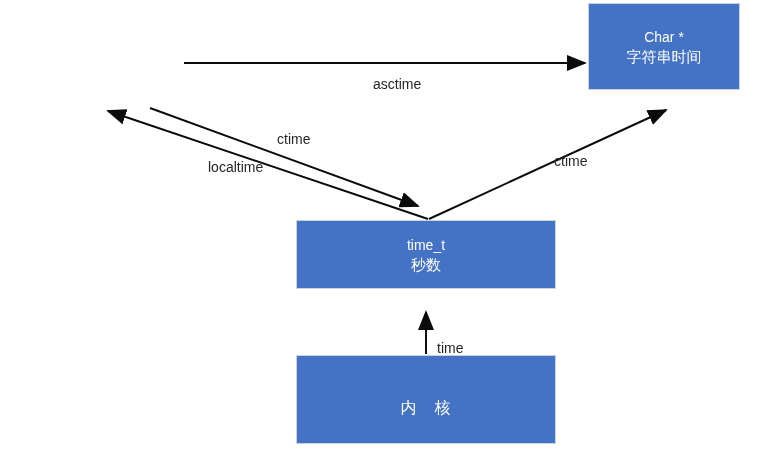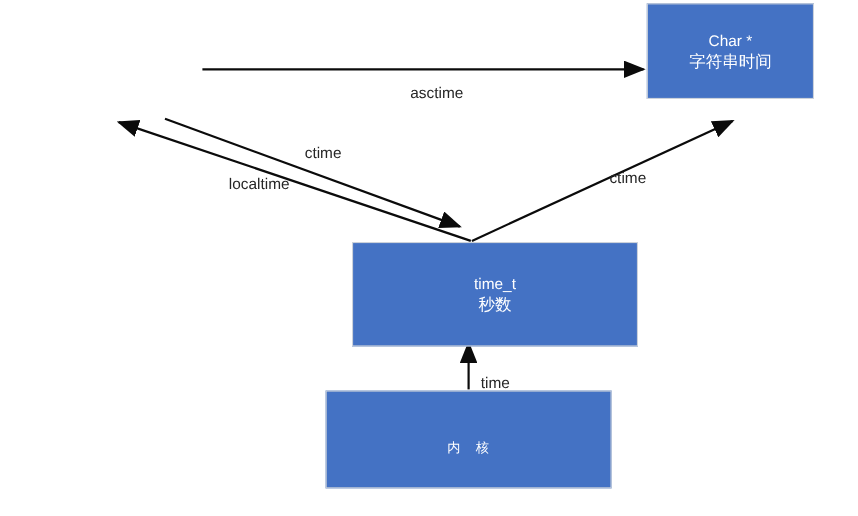--- a/index.html
+++ b/index.html
@@ -15,23 +15,23 @@
     position:absolute; box-sizing:border-box;
     background:#4472C4; border:1px solid #ccd2db;
     color:#ffffff; display:flex; flex-direction:column;
     align-items:center; justify-content:center; text-align:center;
   }
   .node .ln1 { font-size:14px; line-height:19px; }
   .node .ln2 { font-size:15px; line-height:19px; }
 
   #node-struct-tm { left:32px;  top:21px;  width:152px; height:86px; }
   #node-char-ptr  { left:588px; top:3px;  width:152px; height:87px; }
-  #node-time-t    { left:296px; top:220px; width:260px; height:95px;margin-left:24px; }
+  #node-time-t    { left:296px; top:220px; width:260px; height:69px; }
   #node-kernel    { left:296px; top:355px; width:260px; height:89px; }
-  #node-kernel .ln1 { font-size:12px; letter-spacing:1px;margin-top:16px; }
+  #node-kernel .ln1 { font-size:16px; letter-spacing:1px;margin-top:16px; }
 
   .edge-label {
     position:absolute; font-size:14px; line-height:16px; color:#262626;
     white-space:nowrap;
   }
   #lbl-asctime   { left:373px; top:76px;  }
   #lbl-mktime    { left:277px; top:131px; }
   #lbl-localtime { left:176px; top:159px;margin-left:32px; }
   #lbl-ctime     { left:554px; top:153px; }
   #lbl-time      { left:437px; top:328px;margin-top:12px; }

